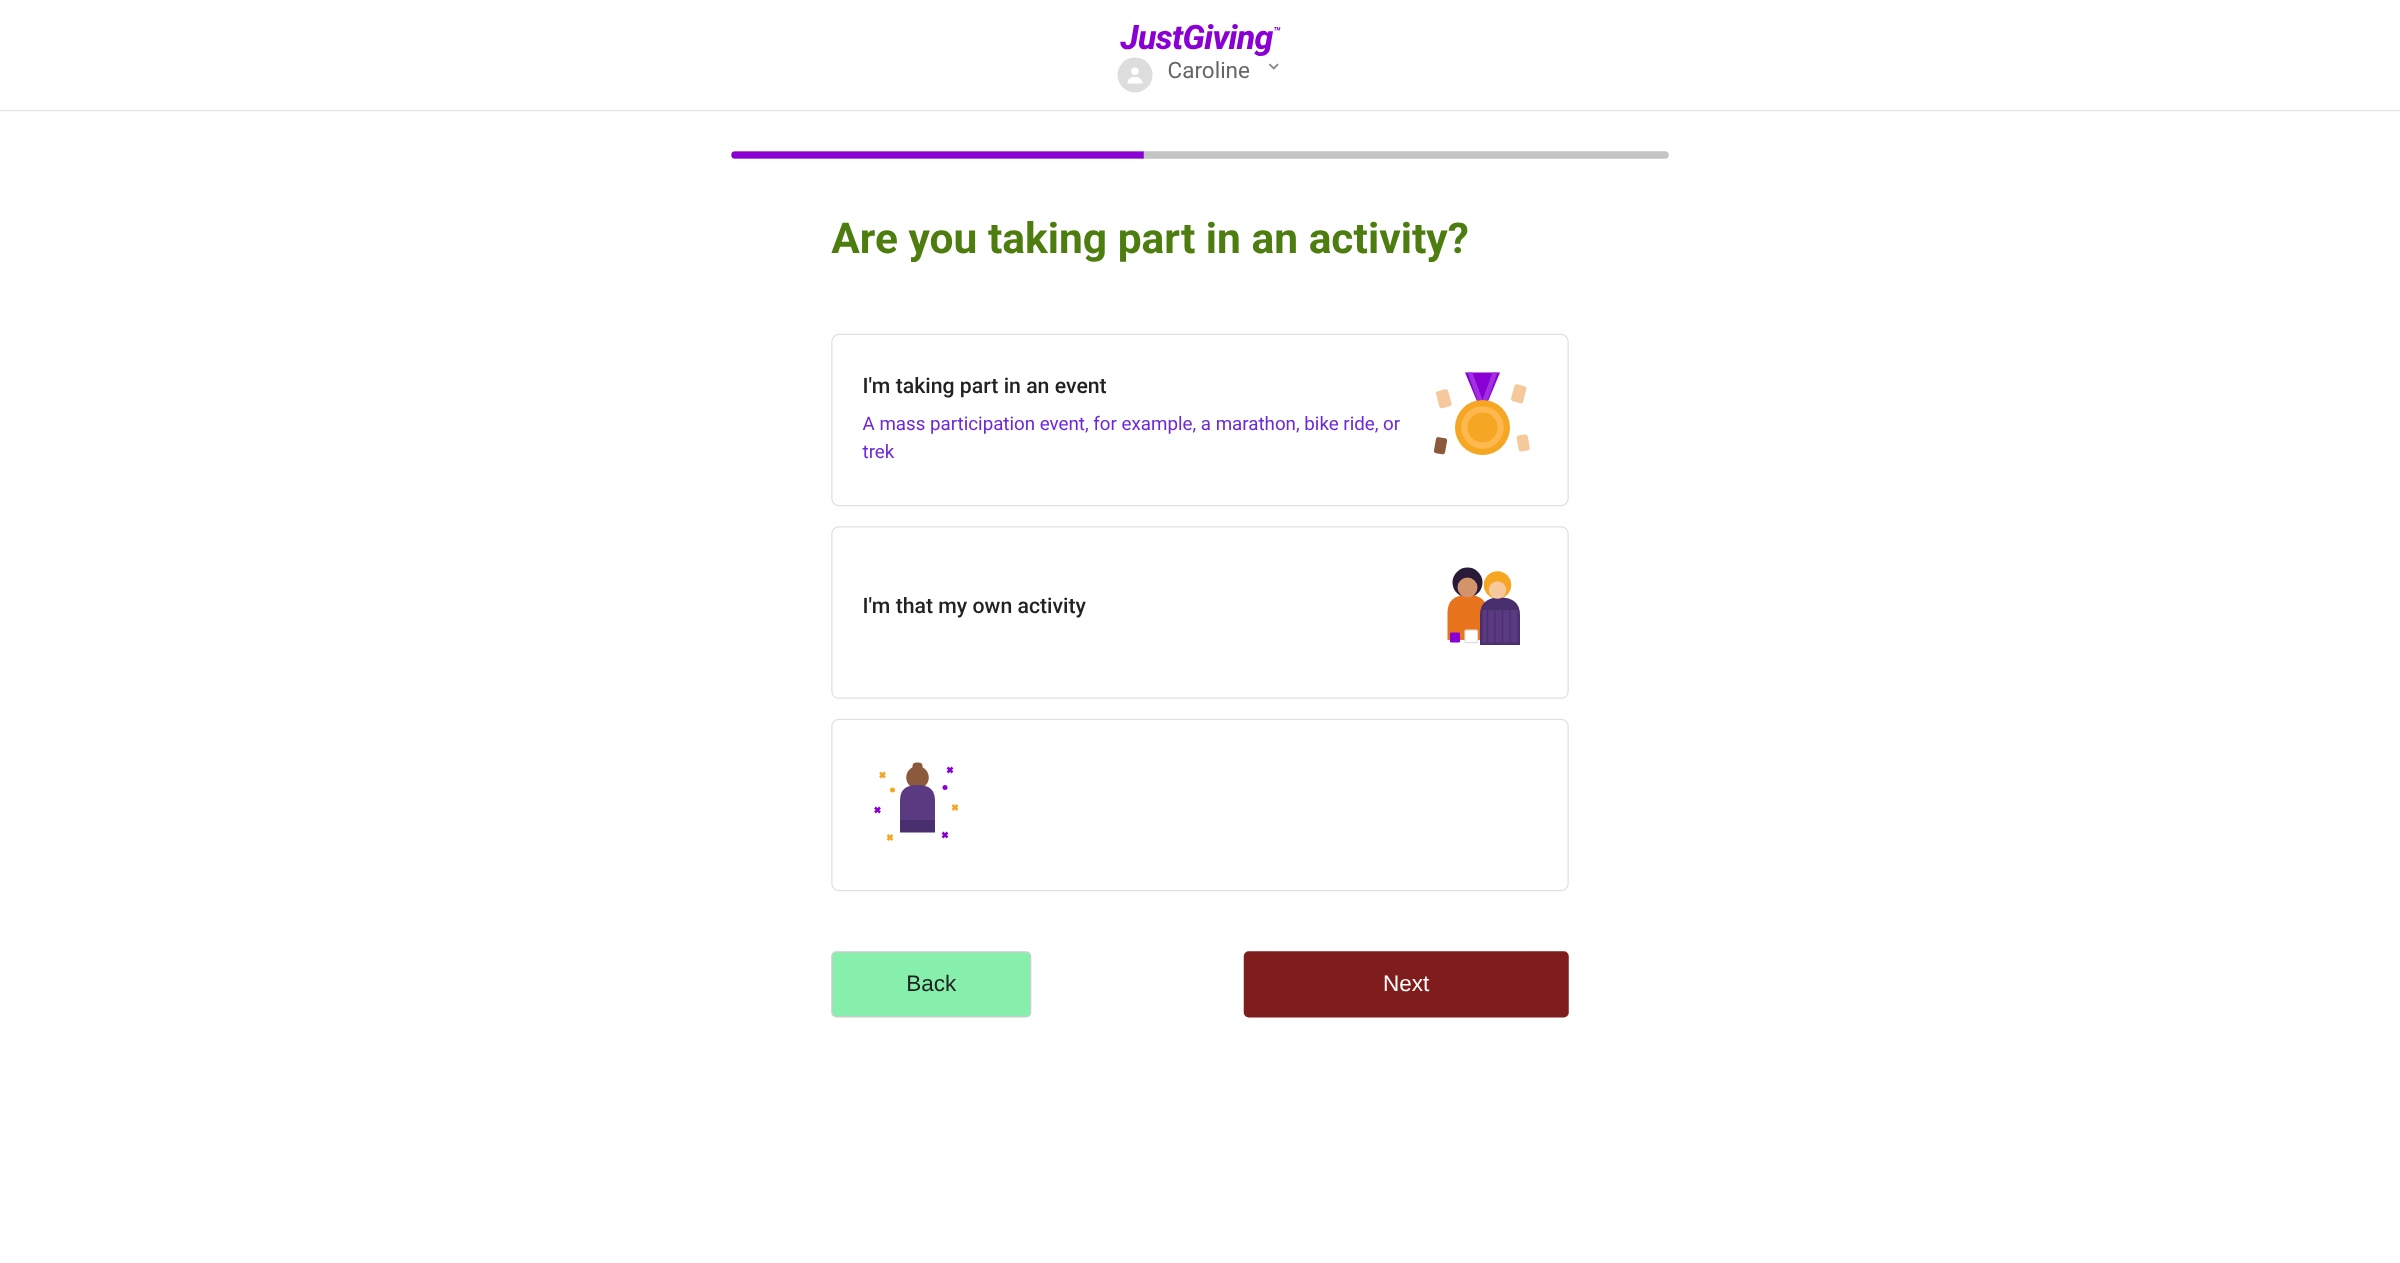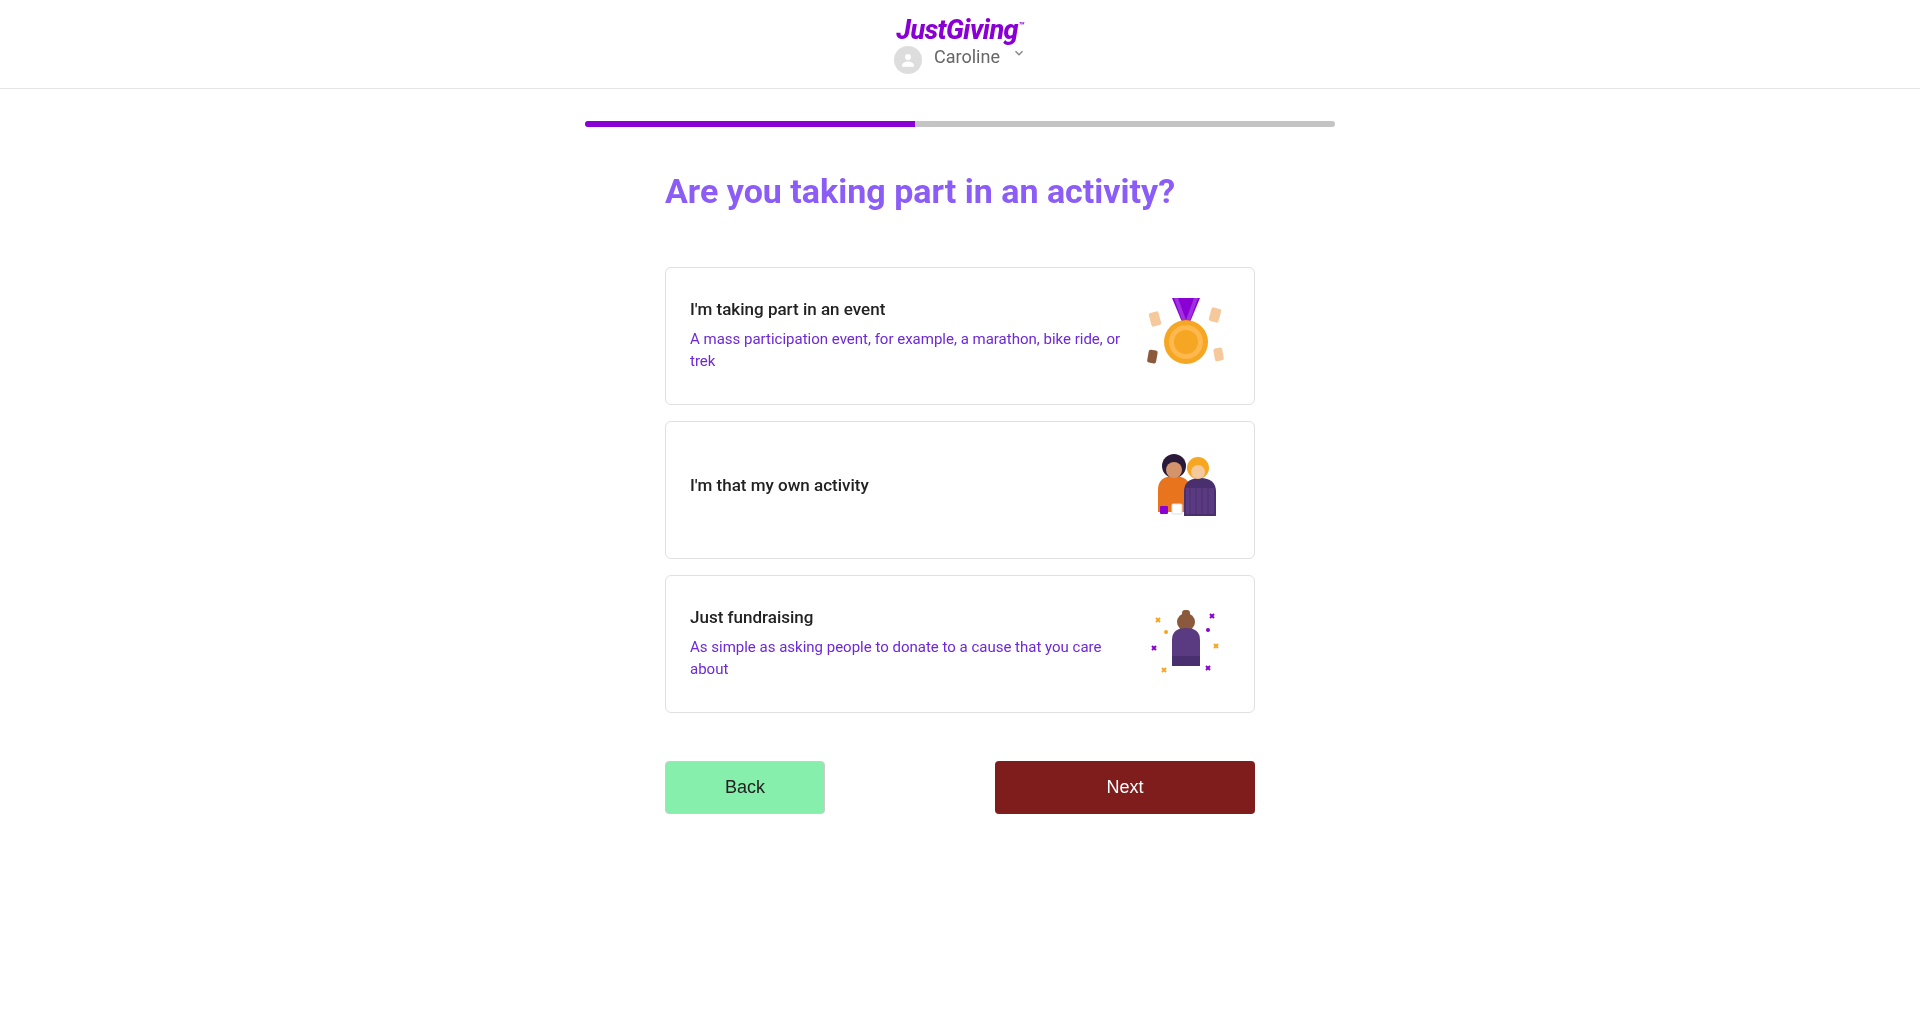--- a/index.html
+++ b/index.html
@@ -75,21 +75,21 @@
       background: #8a00d4;
       width: 44%;
     }
     .main-area {
       max-width: 590px;
       margin: 0 auto;
     }
     .heading {
       font-size: 34px;
       font-weight: 700;
-      color: #8b5cf6;
+      color: #4d7c0f;
       margin-bottom: 56px;
       text-align: left;
     }
     .option-card {
       border: 1px solid #e0e0e0;
       border-radius: 6px;
       padding: 26px 24px;
       margin-bottom: 16px;
       display: flex;
       justify-content: space-between;
@@ -216,24 +216,20 @@
           <line x1="54" y1="40" x2="54" y2="66" stroke="#4a2f6f" stroke-width="1"></line>
           <line x1="60" y1="40" x2="60" y2="66" stroke="#4a2f6f" stroke-width="1"></line>
           <line x1="66" y1="40" x2="66" y2="66" stroke="#4a2f6f" stroke-width="1"></line>
           <rect x="18" y="58" width="8" height="8" rx="1" fill="#8a00d4"></rect>
           <rect x="30" y="56" width="10" height="10" rx="1" fill="#fff" stroke="#ddd"></rect>
         </svg>
       </div>
     </div>
 
     <div class="option-card">
-      <div class="option-text">
-        <div class="option-title">Just fundraising</div>
-        <div class="option-desc">As simple as asking people to donate to a cause that you care about</div>
-      </div>
       <div class="option-illustration">
         <svg viewBox="0 0 88 84" width="88" height="84">
           <circle cx="44" cy="20" r="9" fill="#8b5a3c"></circle>
           <rect x="40" y="8" width="8" height="10" rx="3" fill="#8b5a3c"></rect>
           <path d="M30 38 Q30 26 44 26 Q58 26 58 38 L58 62 L30 62 Z" fill="#5a3a80"></path>
           <rect x="30" y="54" width="28" height="10" fill="#4a2f6f"></rect>
           <path d="M14 16 L18 20 M18 16 L14 20" stroke="#f5a623" stroke-width="2"></path>
           <path d="M68 12 L72 16 M72 12 L68 16" stroke="#8a00d4" stroke-width="2"></path>
           <path d="M10 44 L14 48 M14 44 L10 48" stroke="#8a00d4" stroke-width="2"></path>
           <path d="M72 42 L76 46 M76 42 L72 46" stroke="#f5a623" stroke-width="2"></path>

